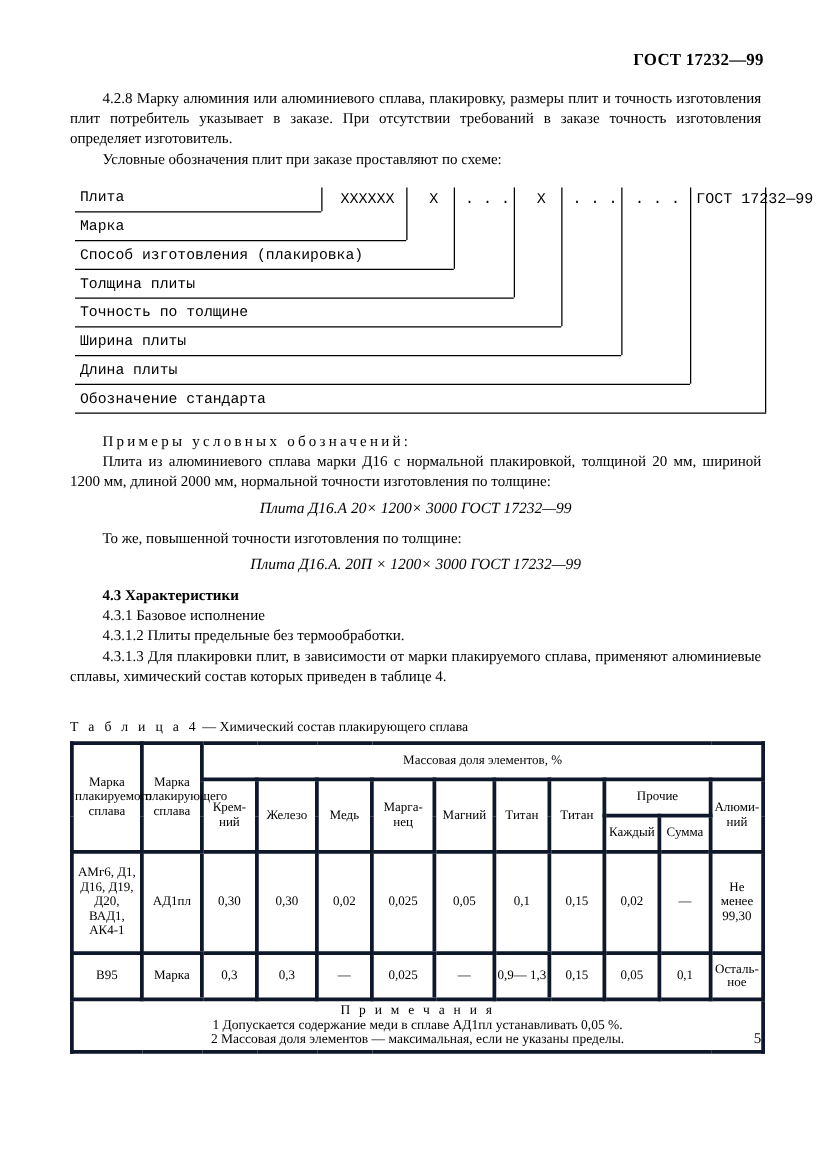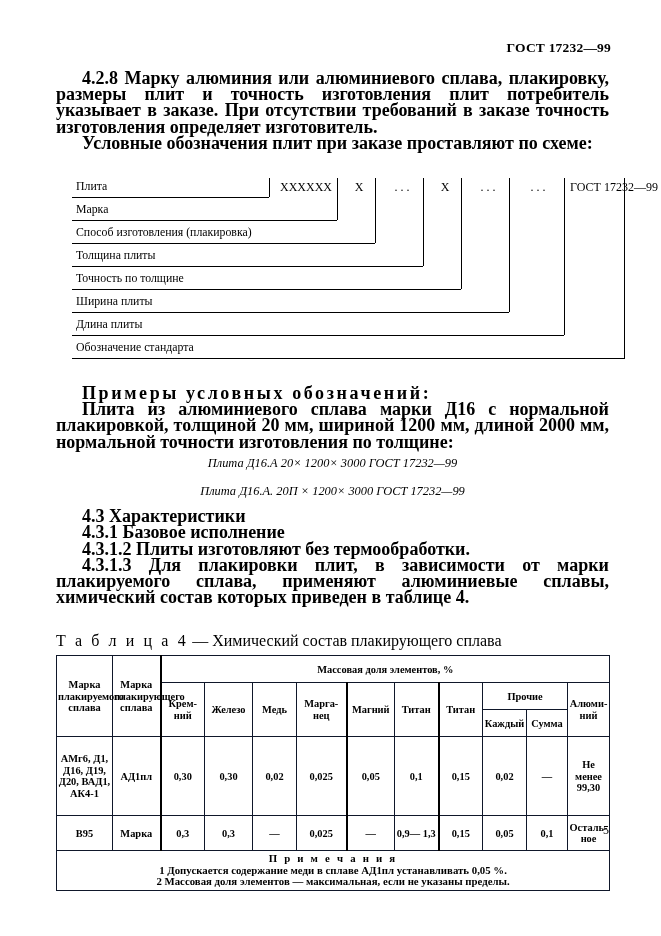--- a/index.html
+++ b/index.html
@@ -31,48 +31,48 @@
 
   
   .content {
     position: absolute;
     left: 56px;
     top: 70px;
     width: 553px;
   }
   p.para {
     margin: 0 0 0 0;
-    font-size: 18px;
+    font-size: 12px;
     line-height: 16.2px;
     text-align: justify;
     text-indent: 26px;
     hyphens: none;
-    font-weight: bold;
   }
   p.para.noindent { text-indent: 0; }
   .spaced {
     letter-spacing: 2.6px;
   }
   .center-italic {
     text-align: center;
     font-style: italic;
     font-size: 12.4px;
     line-height: 16.2px;
     margin: 0;
     text-indent: 0;
   }
   .bold { font-weight: bold; }
 
   
   .scheme {
     position: relative;
     width: 553px;
     height: 165px;
-    margin: 16px;
+    margin: 4px;
     font-size: 12px;
+    font-family: Liberation Mono, monospace;
   }
   .scheme .row-label {
     position: absolute;
     left: 4px;
     font-size: 11.8px;
     white-space: nowrap;
     line-height: 13px;
   }
   .scheme .hline {
     position: absolute;
@@ -86,35 +86,35 @@
   }
   .scheme .code {
     position: absolute;
     font-size: 12px;
     white-space: nowrap;
     text-align: center;
   }
 
   
   .tbl-caption {
-    font-size: 16px;
+    font-size: 11px;
     margin: 0 0 5px 0;
   }
   table.t4 {
     border-collapse: collapse;
     width: 553px;
     font-size: 10.4px;
     table-layout: fixed;
   }
   table.t4 td, table.t4 th {
-    border: 1px solid #0f172a;
+    border: 3px solid #0f172a;
     text-align: center;
     vertical-align: middle;
     padding: 2px 1px;
-    font-weight: bold;
+    font-weight: normal;
     line-height: 11.5px;
   }
   table.t4 th { height: 22px; }
   td.alloylist {
     text-align: left;
     padding-left: 5px;
     line-height: 11.2px;
     vertical-align: top;
     padding-top: 4px;
   }
@@ -198,28 +198,29 @@
 
     <div style="height:26px"></div>
 
     <p class="para noindent" style="text-indent:26px;">
       <span class="spaced">Примеры условных обозначений:</span>
     </p>
     <p class="para">Плита из алюминиевого сплава марки Д16 с нормальной плакировкой, толщиной 20 мм, шириной 1200 мм, длиной 2000 мм, нормальной точности изготовления по толщине:</p>
     <div style="height:5px"></div>
     <p class="center-italic">Плита Д16.А 20× 1200× 3000 ГОСТ 17232—99</p>
     <div style="height:7px"></div>
+    <p class="para">То же, повышенной точности изготовления по толщине:</p>
     <div style="height:5px"></div>
     <p class="center-italic">Плита Д16.А. 20П × 1200× 3000 ГОСТ 17232—99</p>
 
     <div style="height:9px"></div>
 
     <p class="para bold" style="text-indent:26px;">4.3  Характеристики</p>
     <p class="para">4.3.1  Базовое исполнение</p>
-    <p class="para">4.3.1.2  Плиты изготовляют без термообработки.</p>
+    <p class="para">4.3.1.2  Плиты предельные без термообработки.</p>
     <p class="para">4.3.1.3  Для плакировки плит, в зависимости от марки плакируемого сплава, применяют алюминиевые сплавы, химический состав которых приведен в таблице 4.</p>
 
     <div style="height:27px"></div>
 
     <div class="tbl-caption">
       <span class="spaced">Т а б л и ц а  4</span>
       <span>— Химический состав плакирующего сплава</span>
     </div>
 
     <table class="t4">

